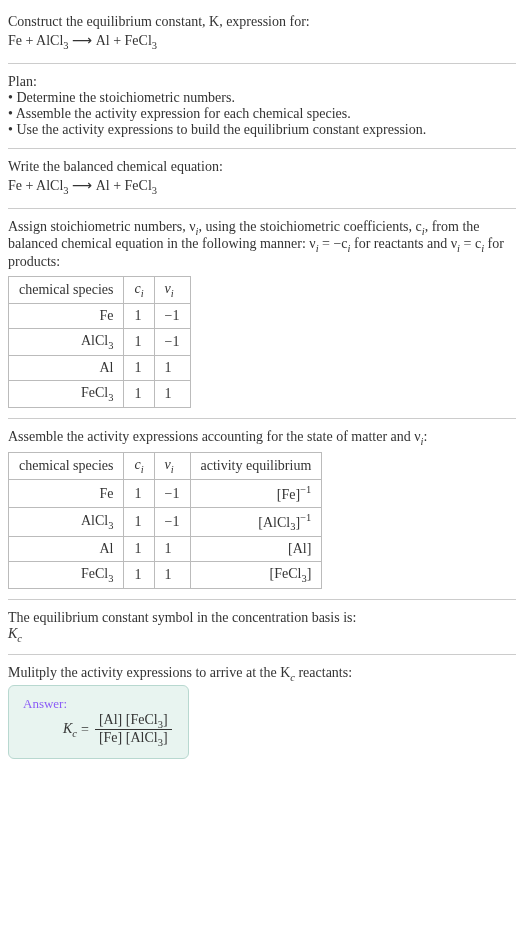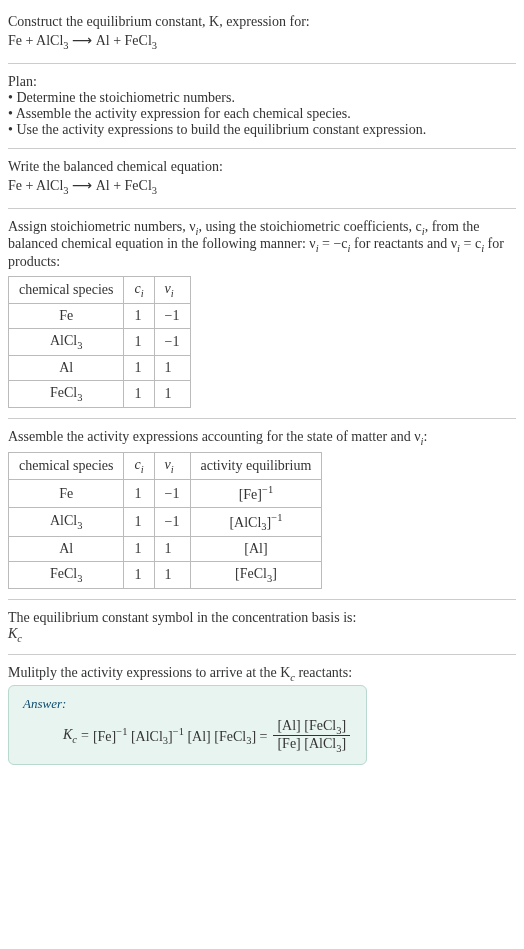--- a/index.html
+++ b/index.html
@@ -27,38 +27,36 @@
     sup { font-size: 0.75em; vertical-align: super; }
     .arrow { font-family: serif; }
     .italic { font-style: italic; }
     table {
       border-collapse: collapse;
       margin-top: 6px;
     }
     th, td {
       border: 1px solid #bbb;
       padding: 4px 10px;
-      text-align: center;
+      text-align: right;
       font-weight: normal;
     }
     th { background: #fff; }
     td.center, th.center { text-align: left; }
     .answer-box {
       background: #e8f4f0;
       border: 1px solid #b8d8d0;
       border-radius: 6px;
       padding: 10px 14px;
       display: inline-block;
       margin-top: 2px;
     }
     .answer-label {
       font-size: 13px;
-      color: #0c4a6e;
-      margin-bottom: 6px;
-      font-style: italic;
+      color: #8b5cf6;
     }
     .frac {
       display: inline-block;
       vertical-align: middle;
       text-align: center;
       margin: 0 2px;
       font-family: Liberation Serif, serif;
     }
     .frac .num {
       display: block;
@@ -198,20 +196,19 @@
 
 <div class="section">
   <div>
     <span>Mulitply the activity expressions to arrive at the K</span><sub class="italic">c</sub><span> reactants:</span>
   </div>
   <div class="answer-box">
     <div class="answer-label">Answer:</div>
     <div class="kc-line">
       <span><span>K</span><sub>c</sub></span>
       <span class="roman"> = </span>
-      <span class="roman">[Fe]<sup>−1</sup> [AlCl<sub>3</sub>]<sup>−1</sup> [Al] [FeCl<sub>3</sub>] = </span>
       <span class="frac roman">
         <span class="num">[Al] [FeCl<sub>3</sub>]</span>
         <span class="den">[Fe] [AlCl<sub>3</sub>]</span>
       </span>
     </div>
   </div>
 </div>
 
 </body></html>

